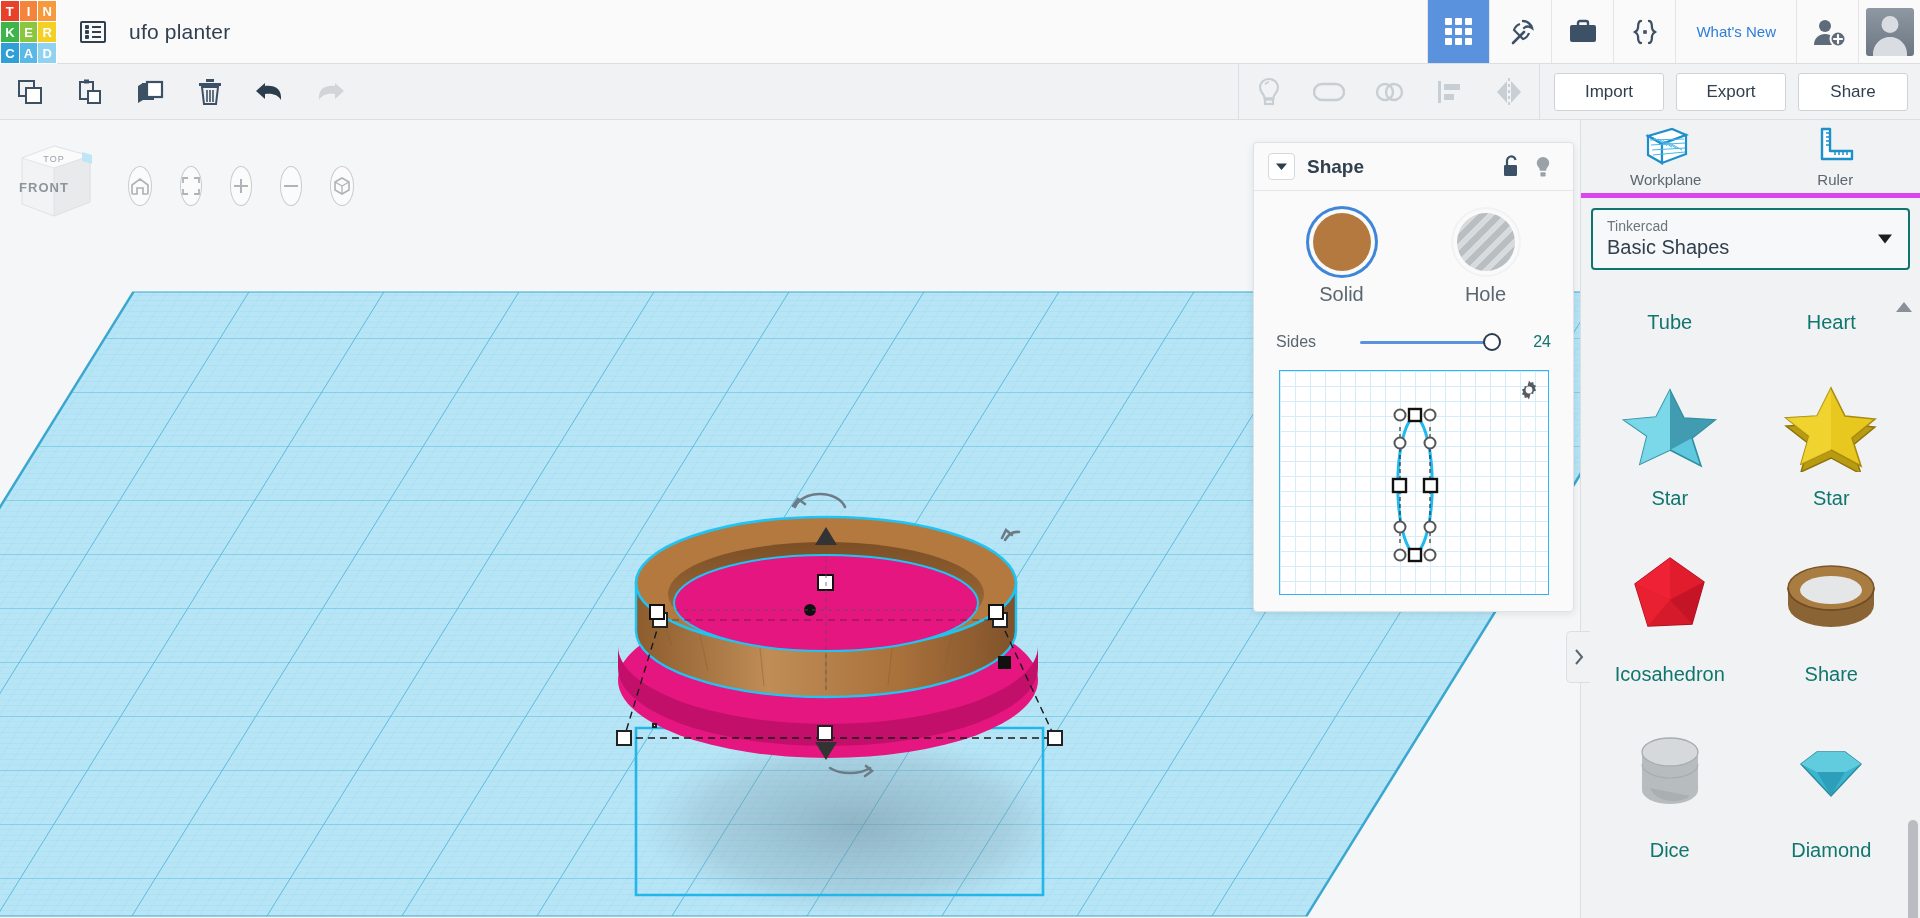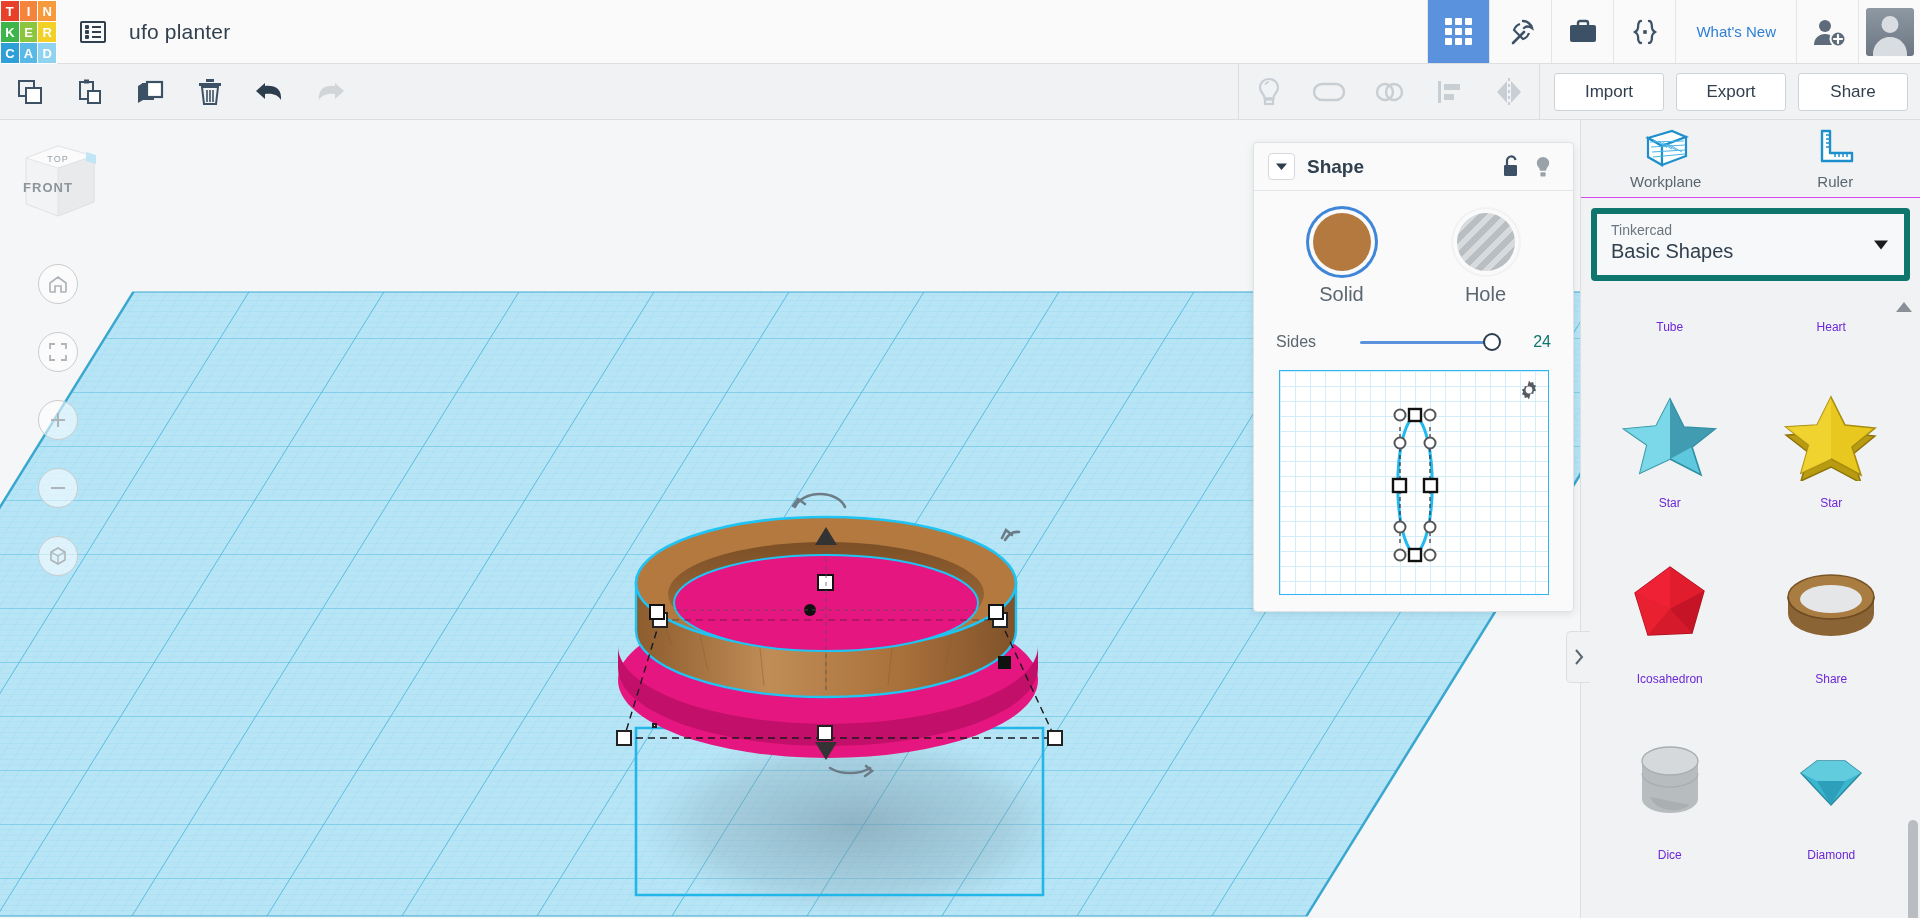--- a/index.html
+++ b/index.html
@@ -96,21 +96,21 @@
   }
 
   
   .viewport {
     position: absolute; top: 120px; left: 0; width: 1920px; height: 798px;
     background: #f5f6f7; overflow: hidden;
   }
   .workplane-wrap { position: absolute; inset: 0; }
   .nav-col {
     position: absolute; left: 8px; top: 16px; width: 100px;
-    display: flex; flex-direction: column; align-items: center; gap: 28px; z-index: 6;
+    display: flex; flex-direction: row; align-items: center; gap: 28px; z-index: 6;
   }
   .view-cube { width: 92px; height: 90px; position: relative; margin-bottom: 10px; cursor: pointer; }
   .nav-circle {
     width: 40px; height: 40px; border-radius: 50%; border: 1px solid #c8ccd0;
     background: rgba(255,255,255,.55); display: flex; align-items: center; justify-content: center;
     cursor: pointer; color: #aeb4b9;
   }
 
   
   .inspector {
@@ -159,48 +159,48 @@
       linear-gradient(to bottom, #d4edfb 1px, transparent 1px);
     background-size: 15px 15px;
   }
   .gear-btn { position: absolute; right: 8px; top: 8px; cursor: pointer; }
 
   
   .sidebar {
     position: absolute; top: 120px; right: 0; width: 340px; height: 798px;
     background: #f1f2f3; border-left: 1px solid #dcdfe2;
   }
-  .sb-tools { display: flex; height: 78px; border-bottom: 1px solid #d946ef; }
+  .sb-tools { display: flex; height: 78px; border-bottom: 5px solid #d946ef; }
   .sb-tool {
     flex: 1; display: flex; flex-direction: column; align-items: center;
     justify-content: center; gap: 4px; cursor: pointer;
   }
   .sb-tool span { font-size: 15px; color: #5a6670; }
   .sb-select {
-    margin: 10px; height: 73px; background: #f7f8f9; border: 6px solid #0f766e;
+    margin: 10px; height: 62px; background: #f7f8f9; border: 2px solid #0f766e;
     border-radius: 4px; padding: 8px 14px; position: relative; cursor: pointer;
   }
   .sb-select .lbl { font-size: 14px; color: #6b757e; }
   .sb-select .val { font-size: 20px; color: #31404f; margin-top: 2px; }
   .sb-select .car {
     position: absolute; right: 16px; top: 50%; transform: translateY(-50%);
     width: 0; height: 0; border-left: 7px solid transparent; border-right: 7px solid transparent;
     border-top: 9px solid #1d1d1d;
   }
   .sb-grid {
     position: absolute; top: 176px; left: 0; right: 0; bottom: 0;
     overflow: hidden; padding: 0 8px;
   }
   .shape-row { display: flex; }
   .shape-cell {
     flex: 1; display: flex; flex-direction: column; align-items: center;
     justify-content: flex-end; height: 176px; padding-bottom: 8px; cursor: pointer;
   }
   .shape-cell .art { height: 118px; display: flex; align-items: center; justify-content: center; }
-  .shape-cell .nm { font-size: 12px; color: #6d28d9; margin-top: 6px; }
+  .shape-cell .nm { font-size: 20px; color: #0f766e; margin-top: 6px; }
   .sb-scroll-up {
     position: absolute; right: 8px; top: 182px; width: 0; height: 0;
     border-left: 8px solid transparent; border-right: 8px solid transparent;
     border-bottom: 10px solid #8a9097; cursor: pointer; z-index: 3;
   }
   .sb-scrollbar {
     position: absolute; right: 2px; top: 700px; width: 10px; height: 160px;
     background: #b9bdc1; border-radius: 5px; cursor: pointer; z-index: 3;
   }
 

